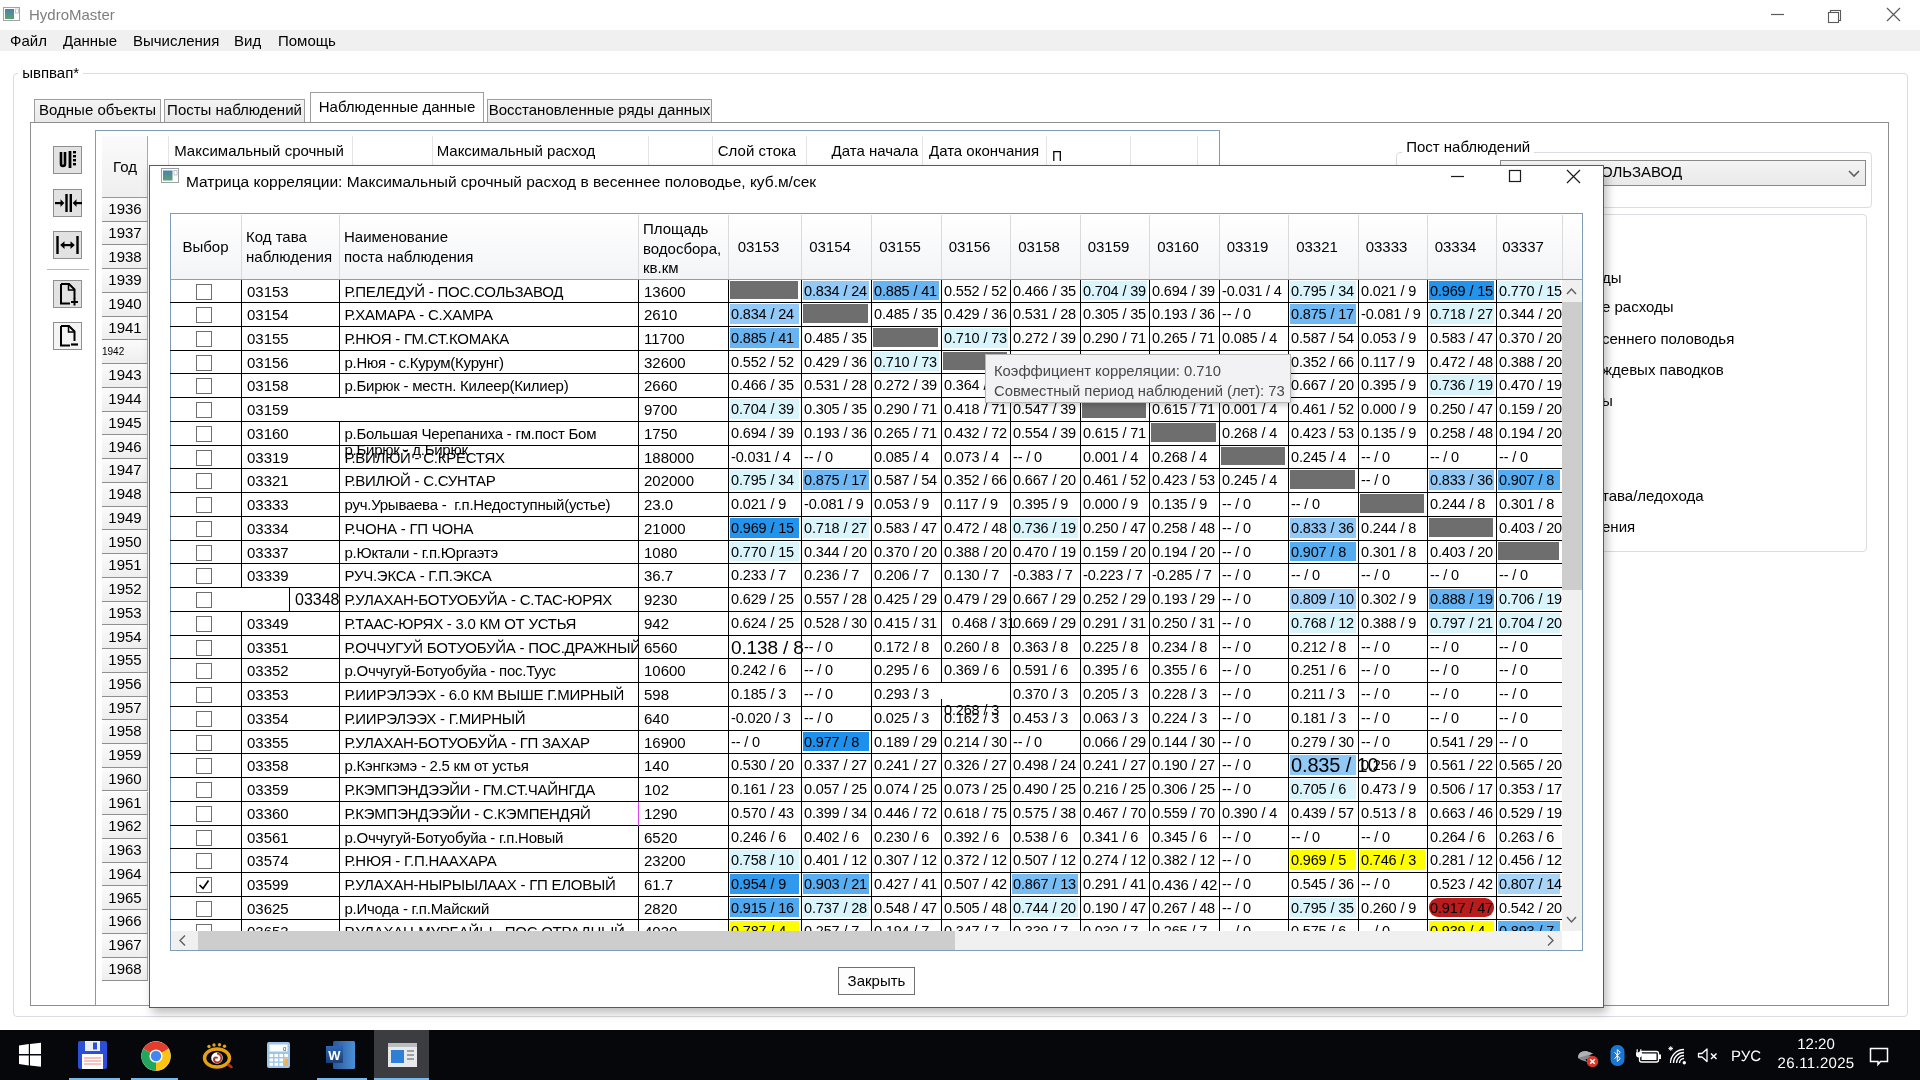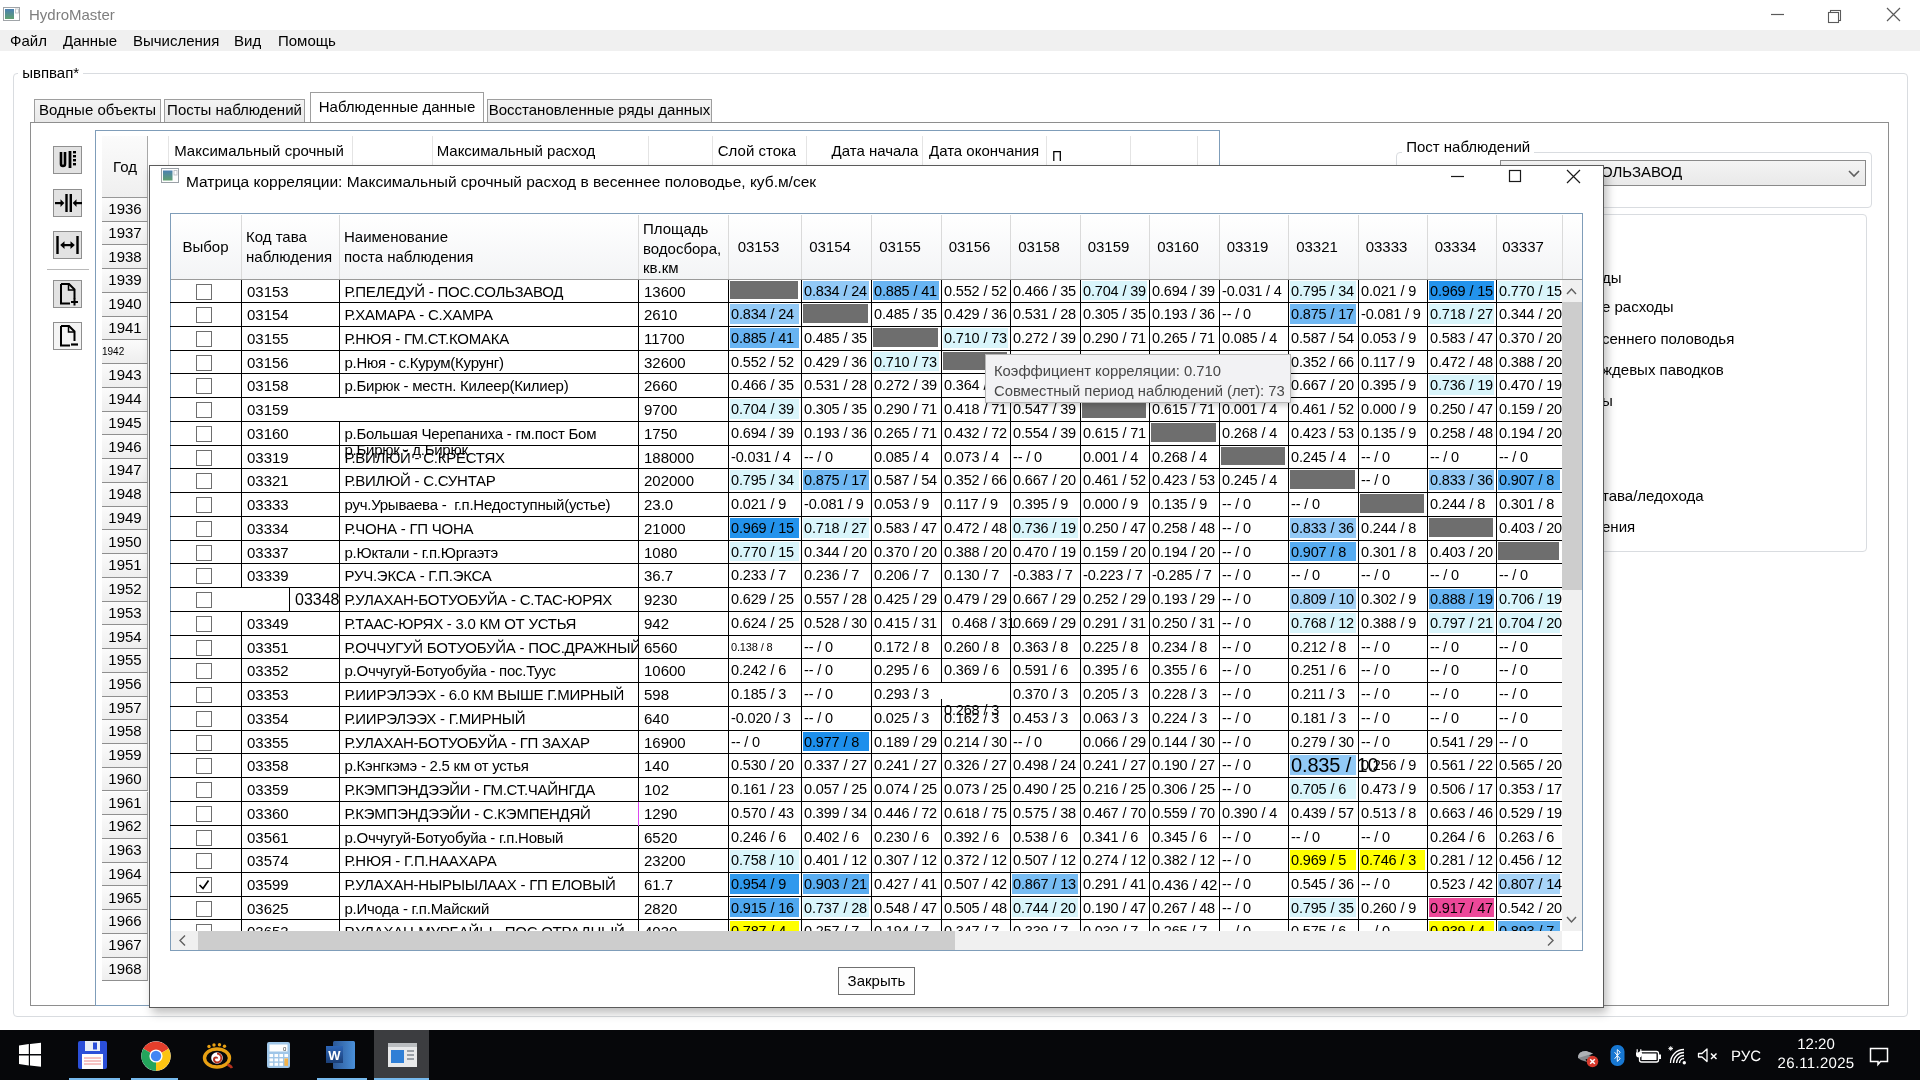--- a/index.html
+++ b/index.html
@@ -591,21 +591,21 @@
       </div>
 <div style="position:absolute;left:1326px;top:0;width:66px;height:23.74px;border-left:1px solid #000;">
         <div style="position:absolute;left:1px;top:1px;right:2px;bottom:3px;background:#d9f5fb;line-height:20px;font-size:14.5px;letter-spacing:-0.15px;padding-left:1px;white-space:pre;">0.704 / 20</div>
       </div>
 </div>
 <div style="position:absolute;left:0px;top:356.1px;width:1392px;height:23.74px;border-bottom:1px solid #000;">
 <div style="position:absolute;left:26px;top:4px;width:16px;height:16px;border:1px solid #6e6e6e;background:#fff;"></div>
 <div style="position:absolute;left:71px;top:0;width:98px;height:23.74px;border-left:1px solid #000;line-height:23px;font-size:15px;padding-left:5px;">03351</div>
 <div style="position:absolute;left:169px;top:0;width:299px;height:23.74px;border-left:1px solid #000;line-height:23px;font-size:15px;letter-spacing:-0.25px;padding-left:4.5px;white-space:pre;overflow:hidden;">Р.ОЧЧУГУЙ БОТУОБУЙА - ПОС.ДРАЖНЫЙ</div>
 <div style="position:absolute;left:468px;top:0;width:90px;height:23.74px;border-left:1px solid #000;line-height:23px;font-size:15px;padding-left:5px;">6560</div>
-<div style="position:absolute;left:558px;top:0;width:73px;height:23.74px;border-left:1px solid #000;line-height:23px;font-size:11px;letter-spacing:-0.15px;padding-left:2px;white-space:pre;">0.138 / 8</div>
+<div style="position:absolute;left:558px;top:0;width:73px;height:23.74px;border-left:1px solid #000;line-height:23px;font-size:19px;letter-spacing:-0.15px;padding-left:2px;white-space:pre;">0.138 / 8</div>
 <div style="position:absolute;left:631px;top:0;width:70px;height:23.74px;border-left:1px solid #000;line-height:23px;font-size:14.5px;letter-spacing:-0.15px;padding-left:2px;white-space:pre;">-- / 0</div>
 <div style="position:absolute;left:701px;top:0;width:70px;height:23.74px;border-left:1px solid #000;line-height:23px;font-size:14.5px;letter-spacing:-0.15px;padding-left:2px;white-space:pre;">0.172 / 8</div>
 <div style="position:absolute;left:771px;top:0;width:69px;height:23.74px;border-left:1px solid #000;line-height:23px;font-size:14.5px;letter-spacing:-0.15px;padding-left:2px;white-space:pre;">0.260 / 8</div>
 <div style="position:absolute;left:840px;top:0;width:70px;height:23.74px;border-left:1px solid #000;line-height:23px;font-size:14.5px;letter-spacing:-0.15px;padding-left:2px;white-space:pre;">0.363 / 8</div>
 <div style="position:absolute;left:910px;top:0;width:69px;height:23.74px;border-left:1px solid #000;line-height:23px;font-size:14.5px;letter-spacing:-0.15px;padding-left:2px;white-space:pre;">0.225 / 8</div>
 <div style="position:absolute;left:979px;top:0;width:70px;height:23.74px;border-left:1px solid #000;line-height:23px;font-size:14.5px;letter-spacing:-0.15px;padding-left:2px;white-space:pre;">0.234 / 8</div>
 <div style="position:absolute;left:1049px;top:0;width:69px;height:23.74px;border-left:1px solid #000;line-height:23px;font-size:14.5px;letter-spacing:-0.15px;padding-left:2px;white-space:pre;">-- / 0</div>
 <div style="position:absolute;left:1118px;top:0;width:70px;height:23.74px;border-left:1px solid #000;line-height:23px;font-size:14.5px;letter-spacing:-0.15px;padding-left:2px;white-space:pre;">0.212 / 8</div>
 <div style="position:absolute;left:1188px;top:0;width:69px;height:23.74px;border-left:1px solid #000;line-height:23px;font-size:14.5px;letter-spacing:-0.15px;padding-left:2px;white-space:pre;">-- / 0</div>
 <div style="position:absolute;left:1257px;top:0;width:69px;height:23.74px;border-left:1px solid #000;line-height:23px;font-size:14.5px;letter-spacing:-0.15px;padding-left:2px;white-space:pre;">-- / 0</div>
@@ -832,21 +832,21 @@
         <div style="position:absolute;left:1px;top:1px;right:2px;bottom:3px;background:#d9f5fb;line-height:20px;font-size:14.5px;letter-spacing:-0.15px;padding-left:1px;white-space:pre;">0.744 / 20</div>
       </div>
 <div style="position:absolute;left:910px;top:0;width:69px;height:23.74px;border-left:1px solid #000;line-height:23px;font-size:14.5px;letter-spacing:-0.15px;padding-left:2px;white-space:pre;">0.190 / 47</div>
 <div style="position:absolute;left:979px;top:0;width:70px;height:23.74px;border-left:1px solid #000;line-height:23px;font-size:14.5px;letter-spacing:-0.15px;padding-left:2px;white-space:pre;">0.267 / 48</div>
 <div style="position:absolute;left:1049px;top:0;width:69px;height:23.74px;border-left:1px solid #000;line-height:23px;font-size:14.5px;letter-spacing:-0.15px;padding-left:2px;white-space:pre;">-- / 0</div>
 <div style="position:absolute;left:1118px;top:0;width:70px;height:23.74px;border-left:1px solid #000;">
         <div style="position:absolute;left:1px;top:1px;right:2px;bottom:3px;background:#d9f5fb;line-height:20px;font-size:14.5px;letter-spacing:-0.15px;padding-left:1px;white-space:pre;">0.795 / 35</div>
       </div>
 <div style="position:absolute;left:1188px;top:0;width:69px;height:23.74px;border-left:1px solid #000;line-height:23px;font-size:14.5px;letter-spacing:-0.15px;padding-left:2px;white-space:pre;">0.260 / 9</div>
 <div style="position:absolute;left:1257px;top:0;width:69px;height:23.74px;border-left:1px solid #000;">
-        <div style="position:absolute;left:1px;top:1px;right:2px;bottom:3px;background:#ec4899;line-height:20px;font-size:14.5px;letter-spacing:-0.15px;padding-left:1px;white-space:pre;">0.917 / 47</div>
+        <div style="position:absolute;left:1px;top:1px;right:2px;bottom:3px;background:#b91c1c;line-height:20px;font-size:14.5px;letter-spacing:-0.15px;padding-left:1px;white-space:pre;border-radius:9px;">0.917 / 47</div>
       </div>
 <div style="position:absolute;left:1326px;top:0;width:66px;height:23.74px;border-left:1px solid #000;line-height:23px;font-size:14.5px;letter-spacing:-0.15px;padding-left:2px;white-space:pre;">0.542 / 20</div>
 </div>
 <div style="position:absolute;left:0px;top:640.98px;width:1392px;height:23.74px;border-bottom:1px solid #000;">
 <div style="position:absolute;left:26px;top:4px;width:16px;height:16px;border:1px solid #6e6e6e;background:#fff;"></div>
 <div style="position:absolute;left:71px;top:0;width:98px;height:23.74px;border-left:1px solid #000;line-height:23px;font-size:15px;padding-left:5px;">03653</div>
 <div style="position:absolute;left:169px;top:0;width:299px;height:23.74px;border-left:1px solid #000;line-height:23px;font-size:15px;letter-spacing:-0.25px;padding-left:4.5px;white-space:pre;overflow:hidden;">Р.УЛАХАН-МУРБАЙЫ - ПОС.ОТРАДНЫЙ</div>
 <div style="position:absolute;left:468px;top:0;width:90px;height:23.74px;border-left:1px solid #000;line-height:23px;font-size:15px;padding-left:5px;">4030</div>
 <div style="position:absolute;left:558px;top:0;width:73px;height:23.74px;border-left:1px solid #000;">
         <div style="position:absolute;left:1px;top:1px;right:2px;bottom:3px;background:#ffff00;line-height:20px;font-size:14.5px;letter-spacing:-0.15px;padding-left:1px;white-space:pre;">0.787 / 4</div>

